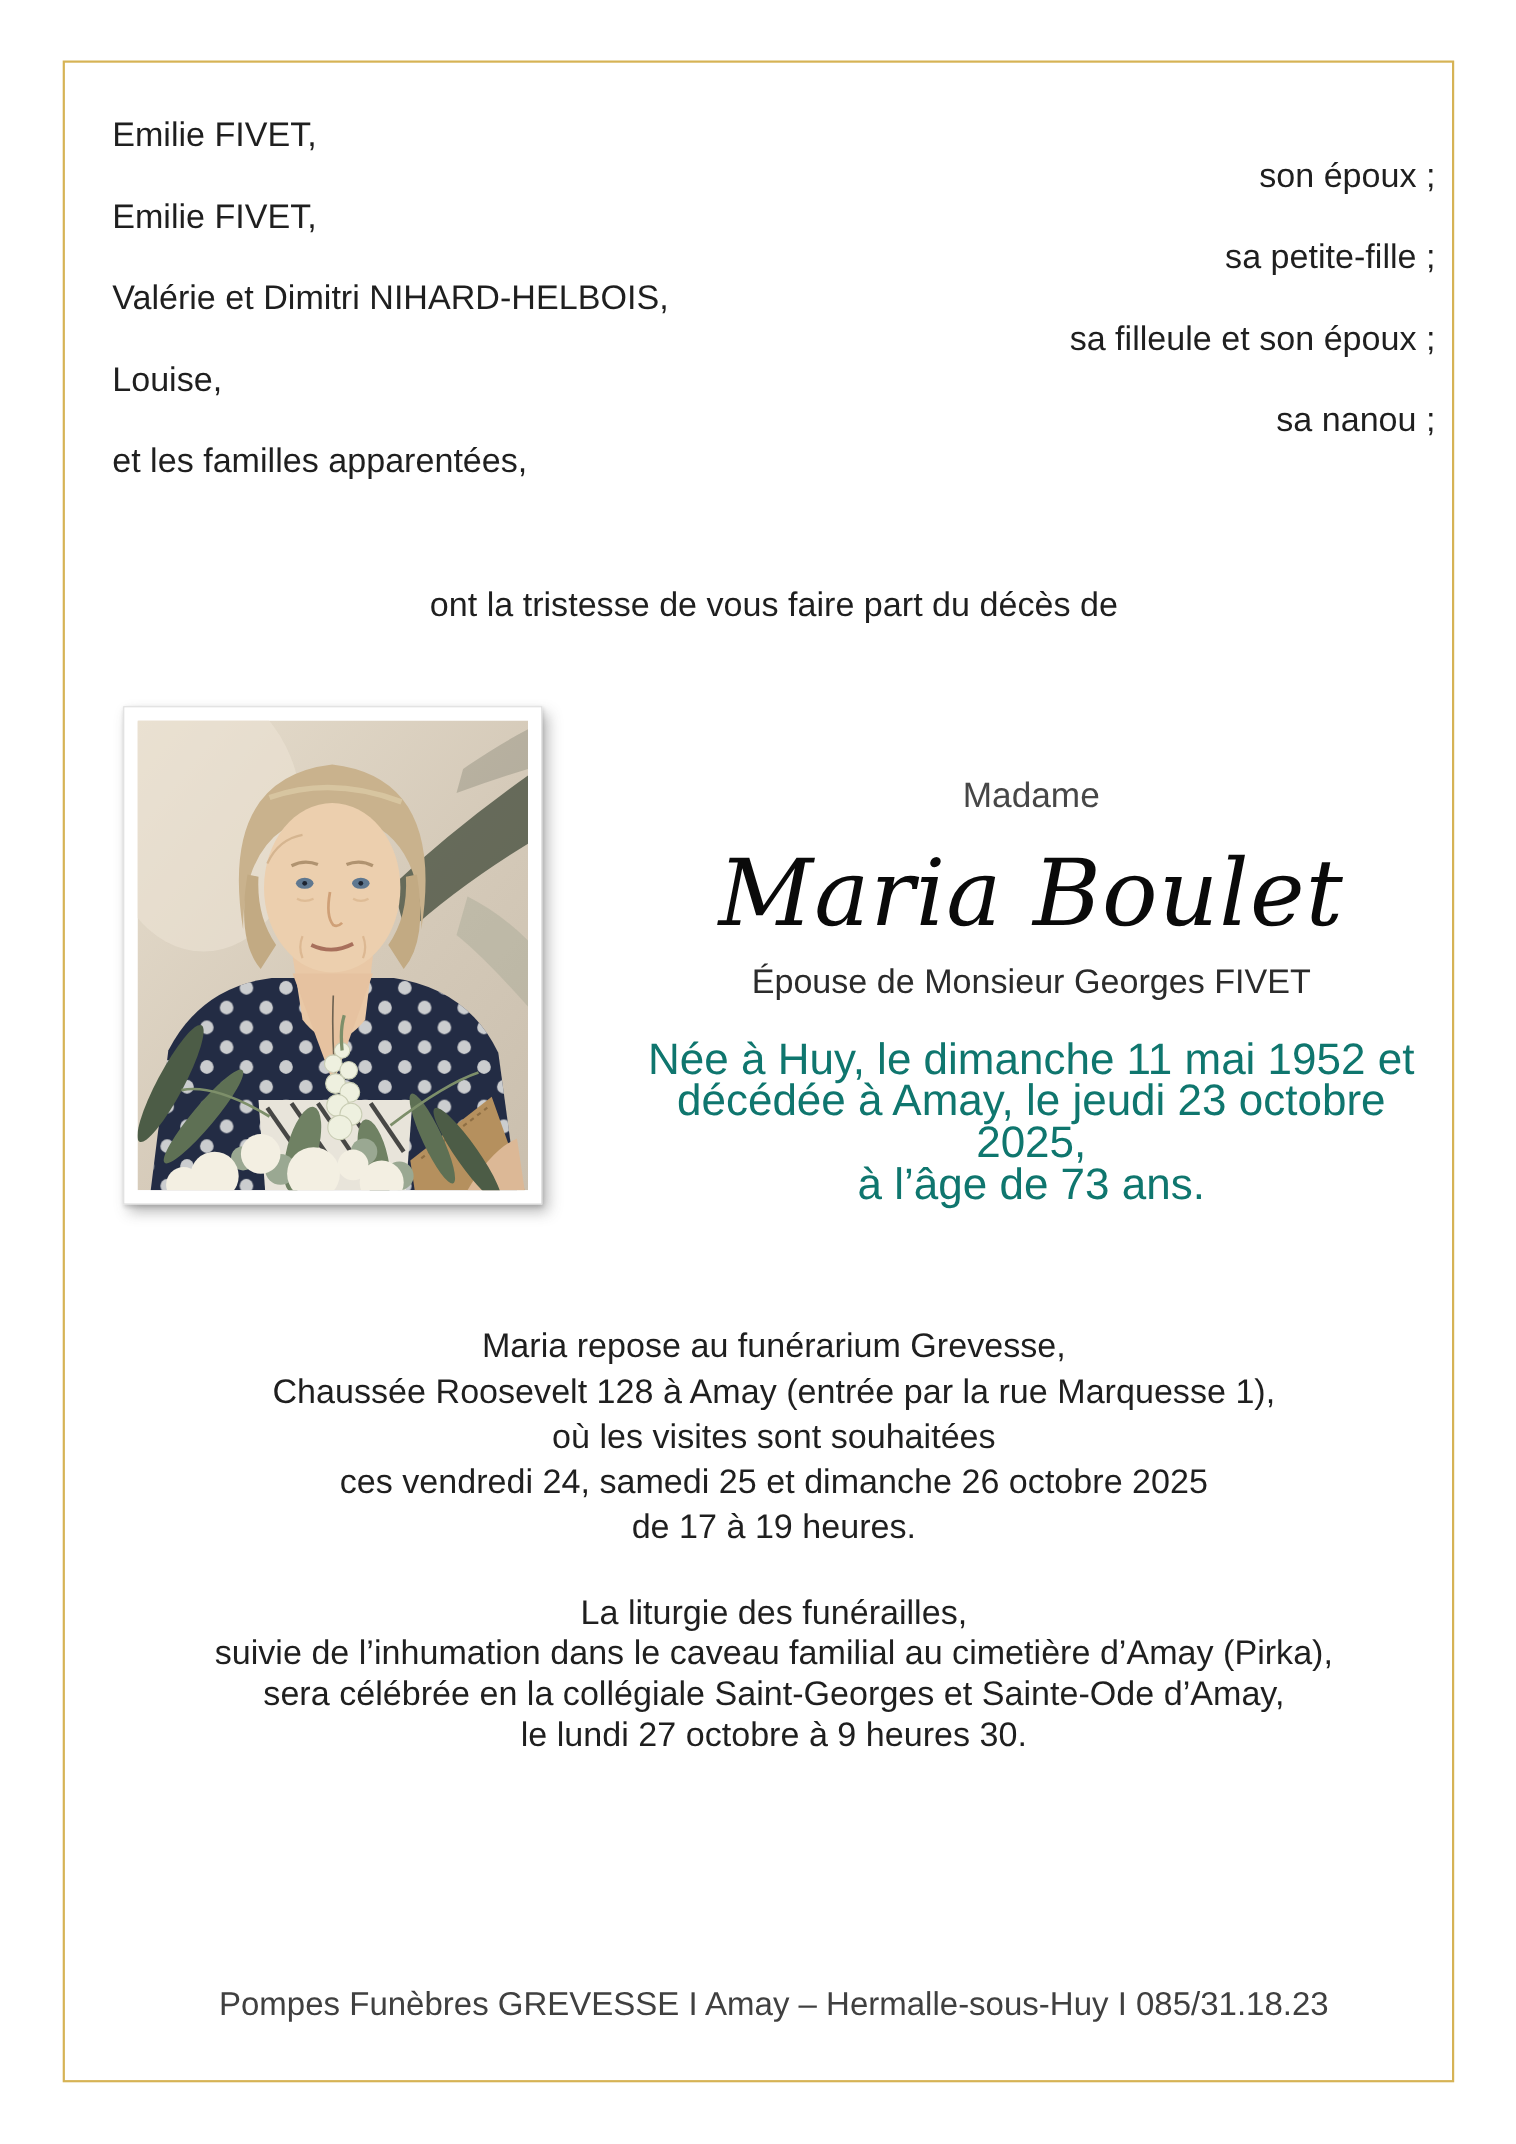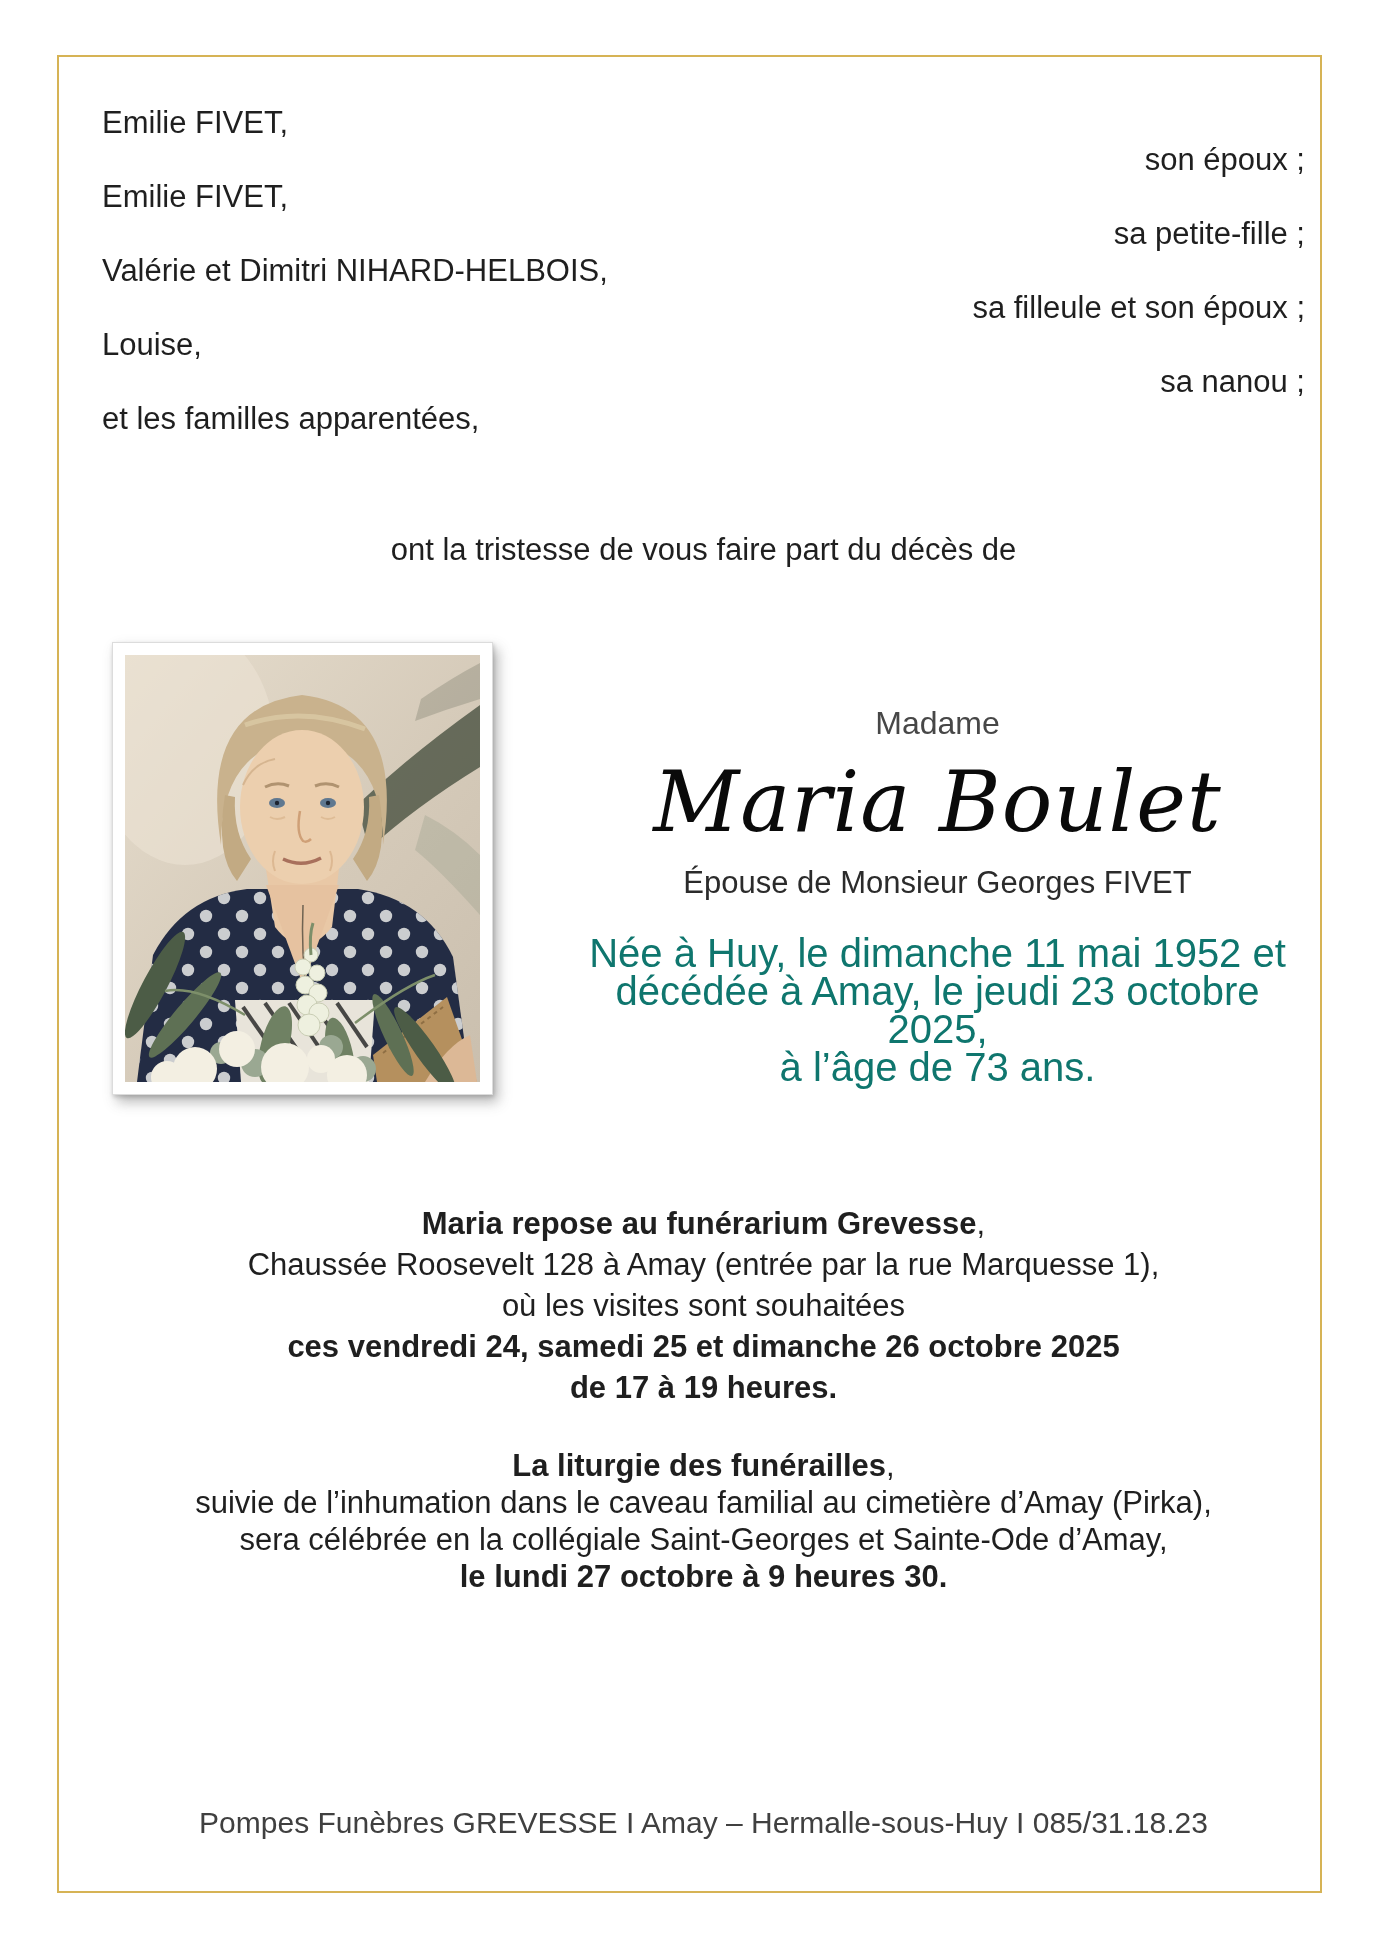--- a/index.html
+++ b/index.html
@@ -28,35 +28,35 @@
     border:1px solid #dcdcdc;
     box-shadow:5px 7px 12px rgba(70,70,70,.38), 1px 2px 4px rgba(0,0,0,.18);
   }
   .photo-frame svg{display:block;}
   .name-block{
     position:absolute;left:569px;top:642px;width:737px;height:451px;
     text-align:center;
   }
   .madame{padding-top:62px;font-size:32px;line-height:38px;color:#474747;}
   .script-name{
-    margin-top:10px;
+    margin-top:20px;
     font-family:"DejaVu Serif", serif;
     font-style:italic;
     font-size:84px;line-height:100px;
     color:#0a0a0a;
     letter-spacing:1px;
     white-space:nowrap;
   }
   .epouse{margin-top:12px;font-size:31px;line-height:38px;color:#2b2b2b;}
   .life{margin-top:32px;font-size:40px;line-height:38px;color:#0f766e;}
   .visitation{top:1203px;font-size:31px;line-height:41px;text-align:center;}
   .liturgy{top:1447px;font-size:31px;line-height:37px;text-align:center;}
   .funeral-day{top:1653px;font-size:31px;line-height:37px;text-align:center;}
   .footer{top:1805px;font-size:30px;line-height:36px;text-align:center;color:#404040;}
-  strong{font-weight:bold;}
+  strong{font-weight:normal;}
 </style>
 </head>
 <body>
 
 <div class="page">
   <div class="gold-frame"></div>
 
   <div class="abs intro">
     <div class="l">Emilie FIVET,</div>
     <div class="r">son époux ;</div>

